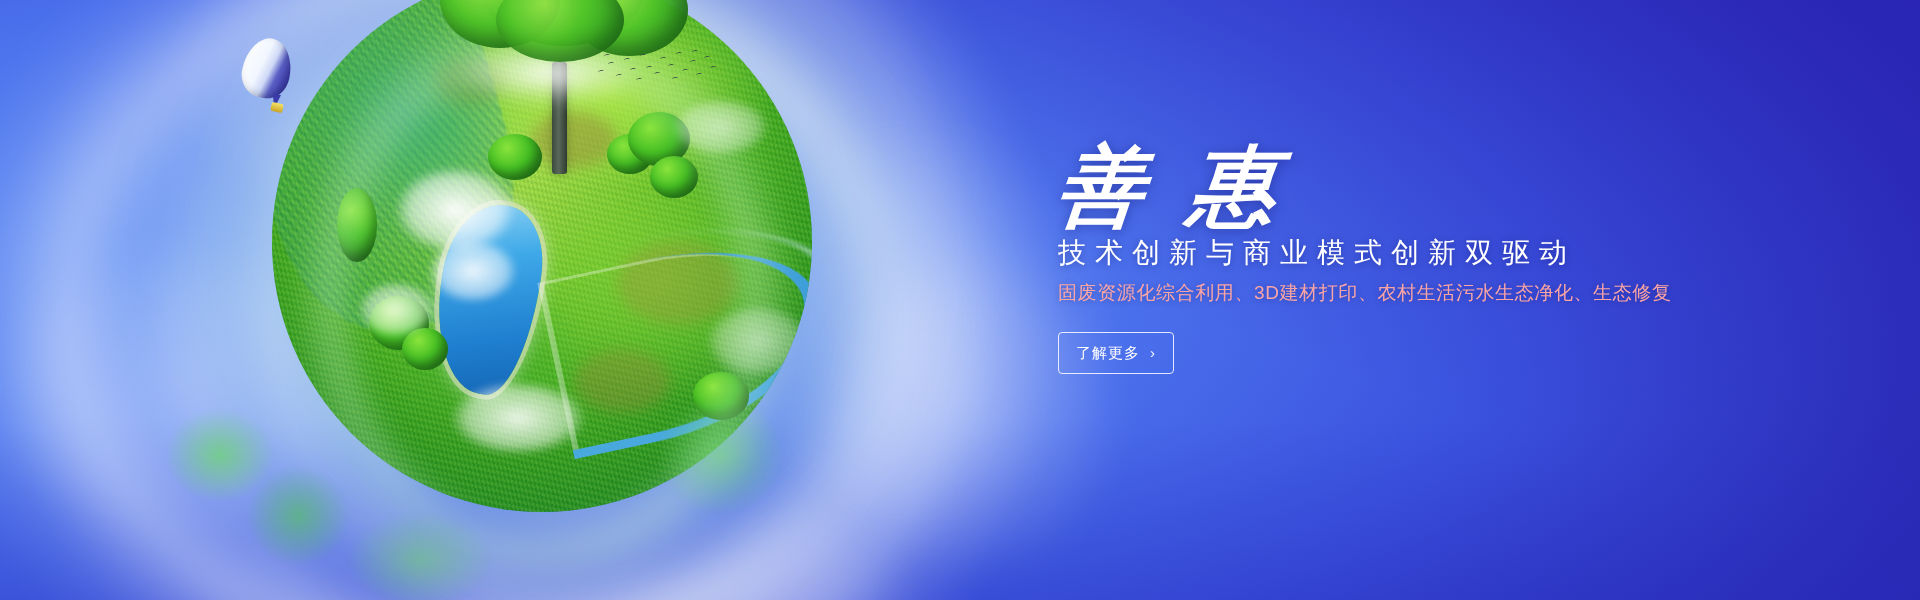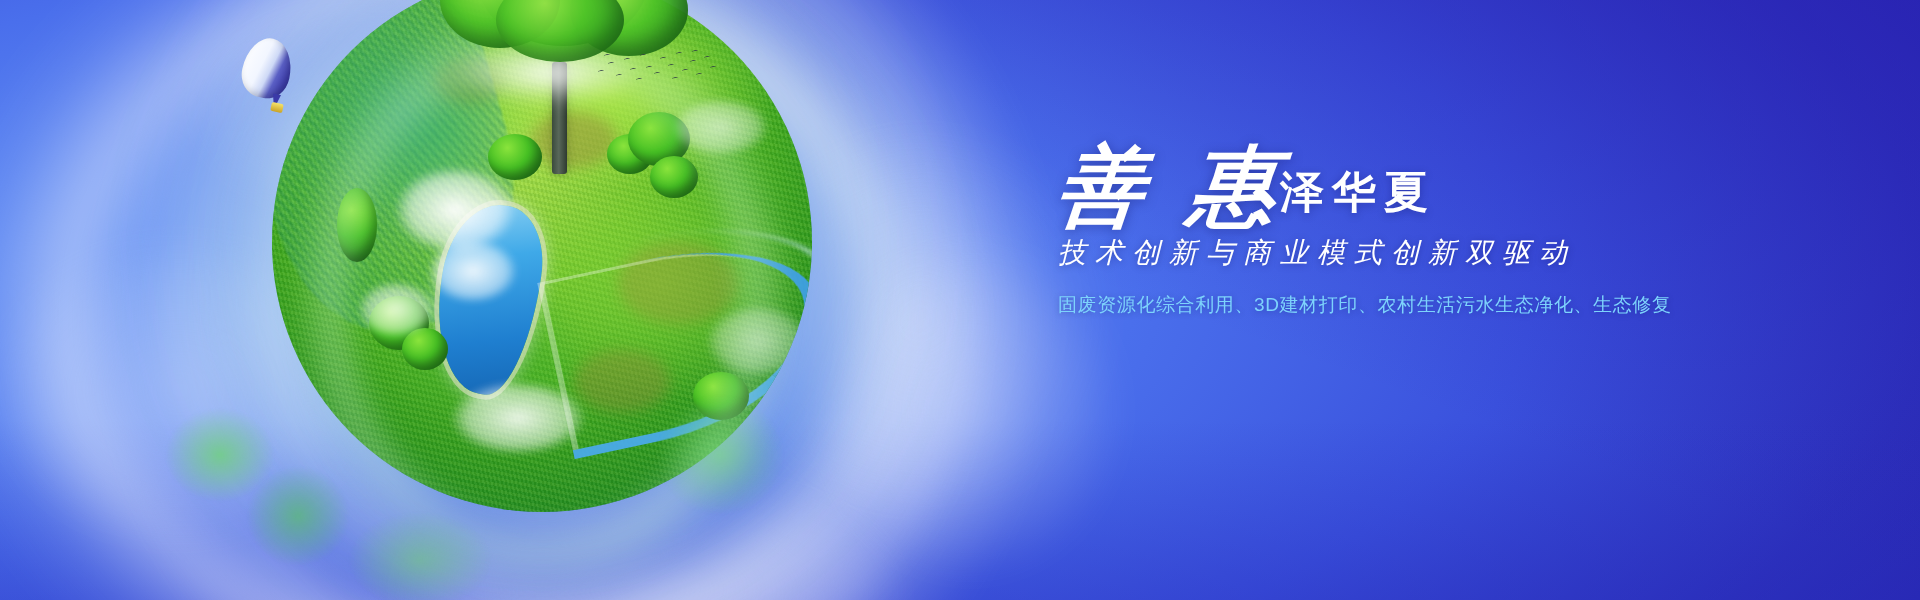--- a/index.html
+++ b/index.html
@@ -265,27 +265,26 @@
     padding:0 0 10px 6px;
     text-shadow:0 2px 9px rgba(10,10,80,.3);
   }
   .headline .gap { display:inline-block; width:48px; }
 
   .subtitle {
     font-size:28px;
     color:#ffffff;
     letter-spacing:9px;
     font-weight:400;
-    margin-bottom:20px;
+    margin-bottom:8px;
     text-shadow:0 1px 7px rgba(10,10,80,.35);
-    font-style:italic;
   }
   .desc {
     font-size:19px;
-    color:#7dd3fc;
+    color:#fca5a5;
     letter-spacing:.6px;
     font-weight:400;
     margin-bottom:26px;
     text-shadow:0 1px 6px rgba(10,10,80,.3);
   }
   .more-btn {
     display:inline-flex; align-items:center; justify-content:center;
     gap:10px;
     width:116px; height:42px;
     border:1px solid rgba(255,255,255,.85);
@@ -398,21 +397,24 @@
       <i style="left: 76px; top: 29px;"></i>
       <i style="left: 96px; top: 2px;"></i>
     </div>
 
   <div class="copy">
 
     <div class="headline">
       <span class="big">善</span>
       <span class="gap"></span>
       <span class="big">惠</span>
-      <span class="small">泽华夏</span>
     </div>
 
     <div class="subtitle">技术创新与商业模式创新双驱动</div>
     <div class="desc">固废资源化综合利用、3D建材打印、农村生活污水生态净化、生态修复</div>
 
+    <div class="more-btn">
+      <span>了解更多</span>
+      <span class="chev">›</span>
+    </div>
 
   </div>
 </div>
 
 </body></html>

